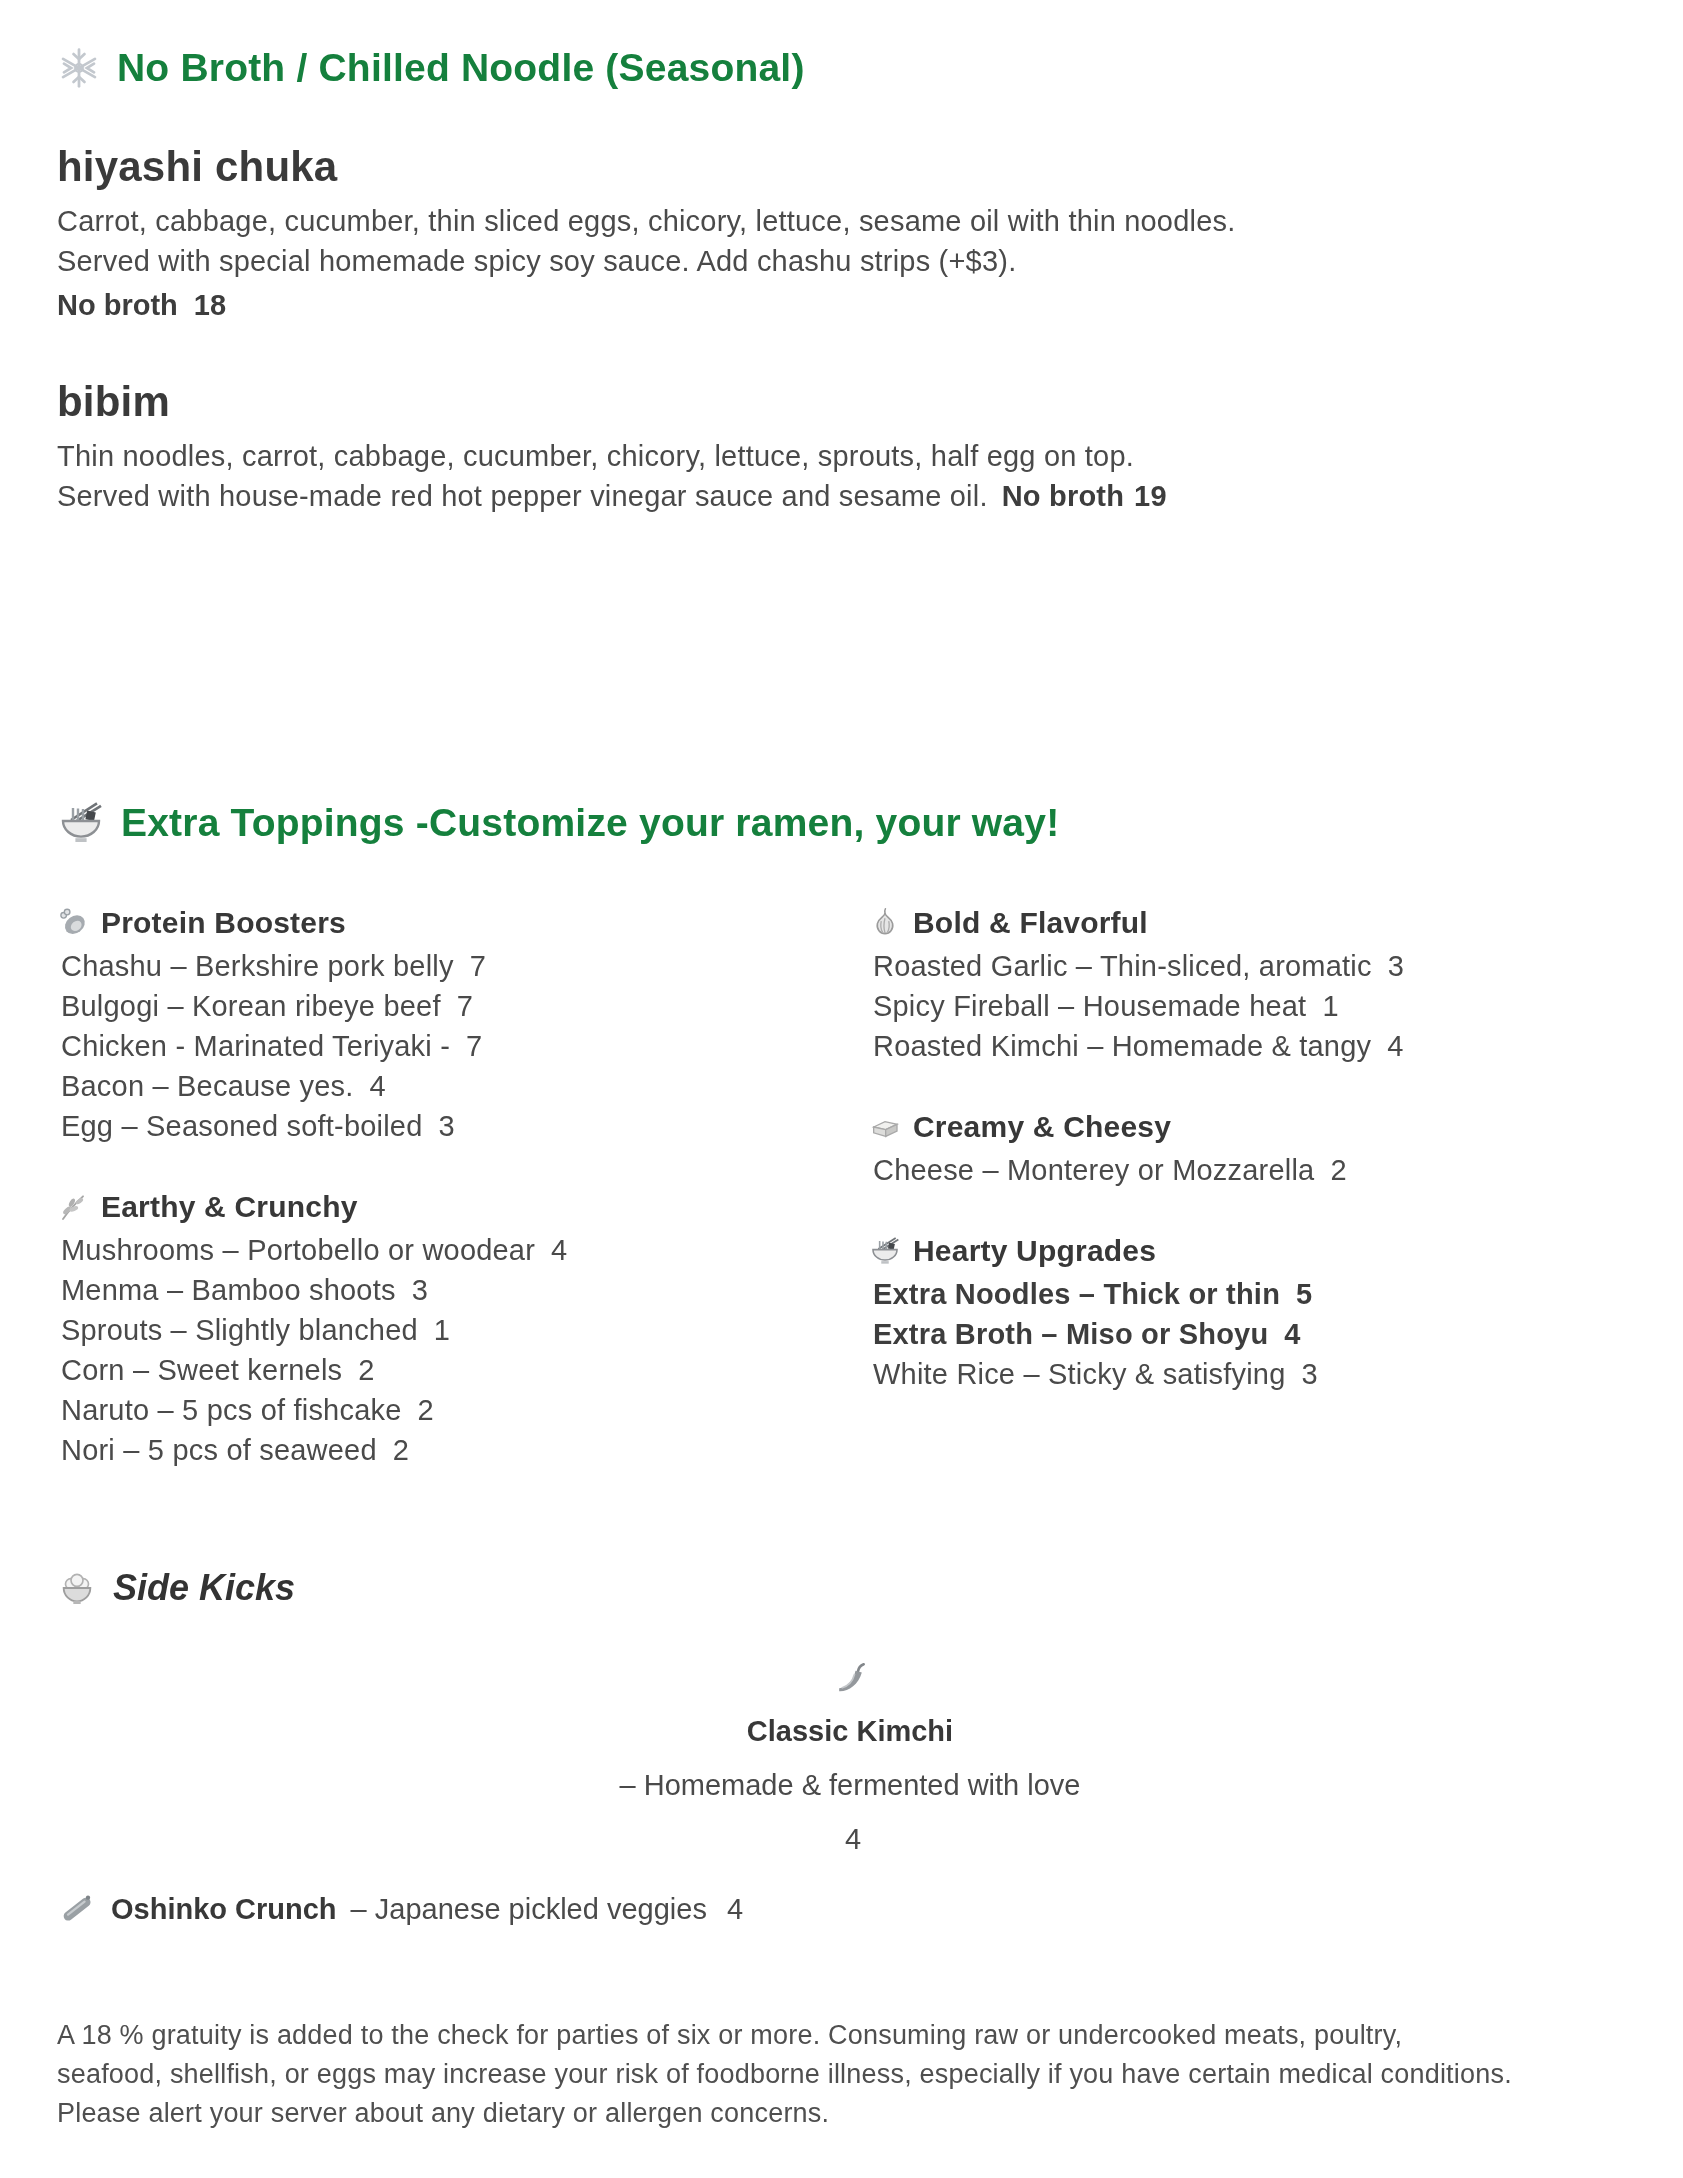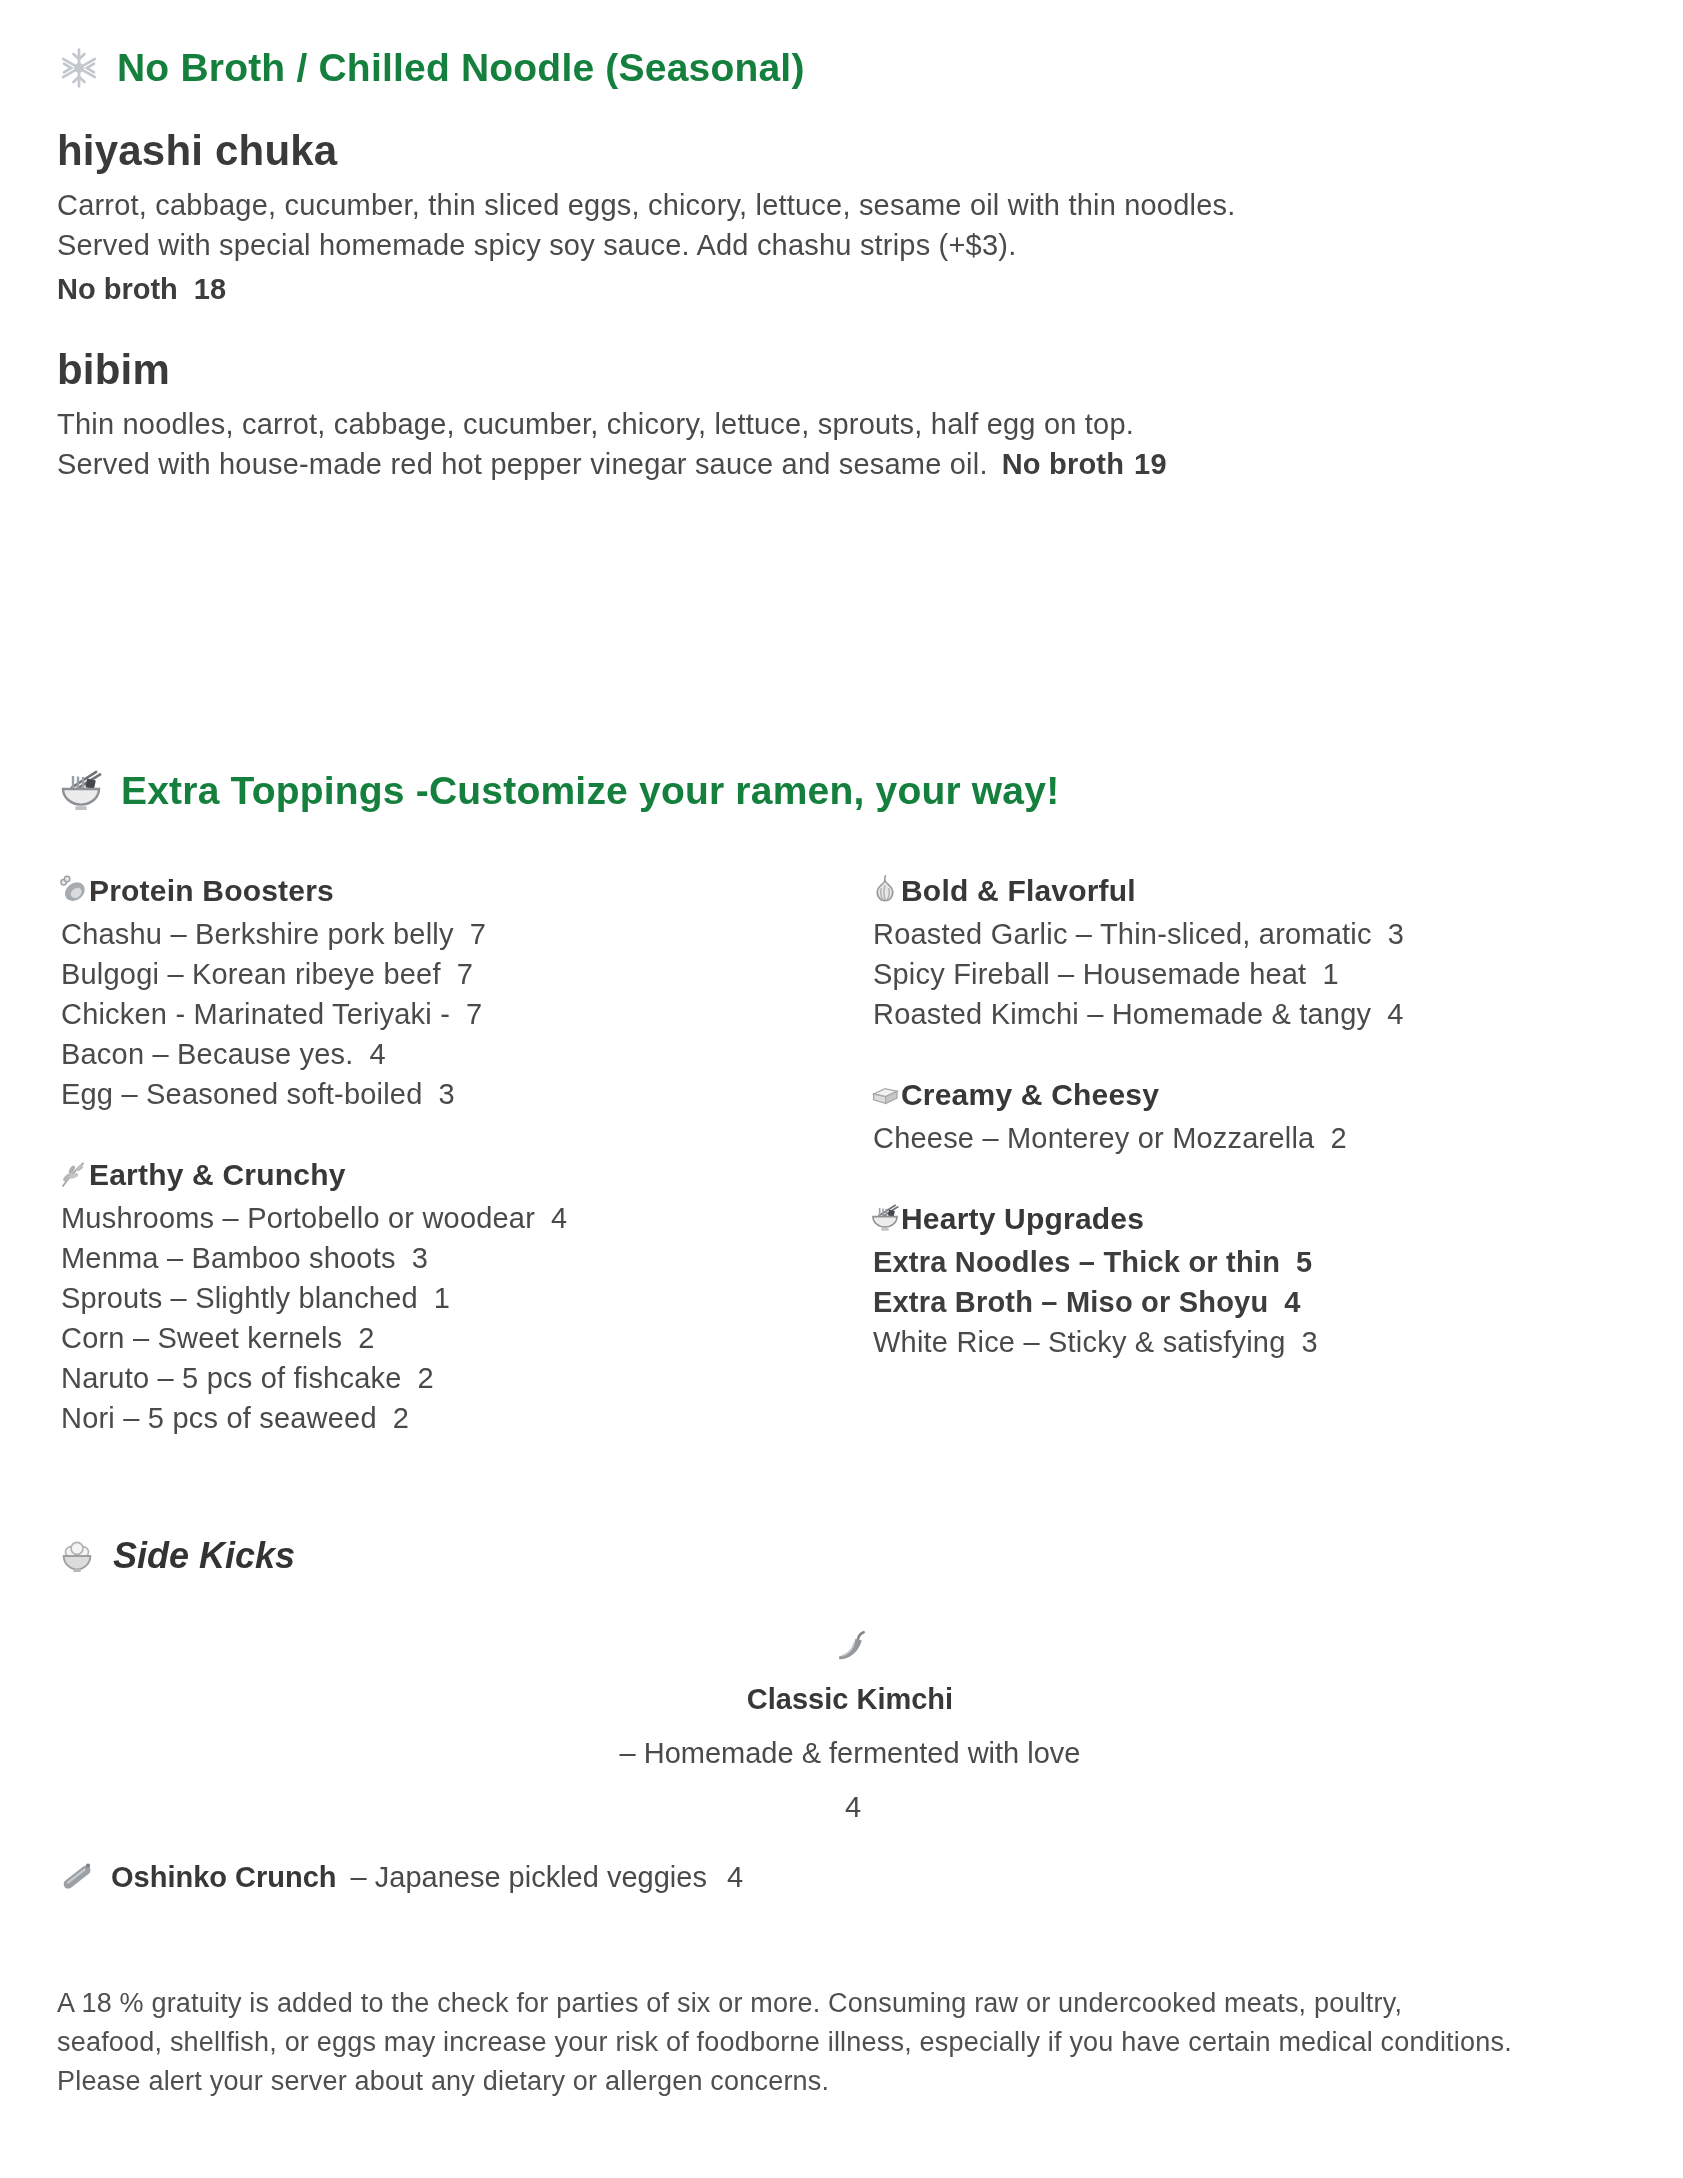--- a/index.html
+++ b/index.html
@@ -17,32 +17,32 @@
   .i46 svg{width:48px;height:48px;}
   .i32 svg{width:32px;height:32px;}
   .i38 svg{width:40px;height:40px;}
 
   
   .hrow{display:flex;align-items:center;gap:16px;}
   .h1t{font-size:39px;font-weight:bold;color:#15803d;letter-spacing:0.2px;}
   .h1t .it{}
 
   
-  .dish{margin-top:37px;}
+  .dish{margin-top:53px;}
   .dish h2{margin:0 0 10px 0;font-size:42px;font-weight:bold;color:#3a3a3a;letter-spacing:0.2px;}
   .desc{margin:0;font-size:29px;line-height:40px;color:#4a4a4a;letter-spacing:0.2px;}
   .desc .b{font-weight:bold;color:#3d3d3d;margin-left:14px;}
   .desc .b + .b{margin-left:10px;}
   .priceline{margin:4px 0 0 0;font-size:29px;line-height:40px;font-weight:bold;color:#3d3d3d;}
   .priceline .pnum{margin-left:16px;}
 
   
   .toppings-header{margin-top:283px;}
   .cols{display:grid;grid-template-columns:812px 1fr;margin-top:59px;}
-  .tsec-head{display:flex;margin:0 0 6px 0;}
+  .tsec-head{display:flex;align-items:center;gap:12px;margin:0 0 6px 0;}
   .tsec-head h3{margin:0;font-size:30px;font-weight:bold;color:#383838;letter-spacing:0.2px;}
   .tsec{margin-top:0;}
   .tsec + .tsec{margin-top:44px;}
   .titem{font-size:29px;line-height:40px;color:#4a4a4a;padding-left:4px;letter-spacing:0.2px;}
   .titem .p{margin-left:16px;}
   .titem.bold{font-weight:bold;color:#3d3d3d;}
 
   
   .sidekicks-header{margin-top:97px;}
   .sk-title{font-size:36px;font-weight:bold;color:#333333;font-style:italic;}

